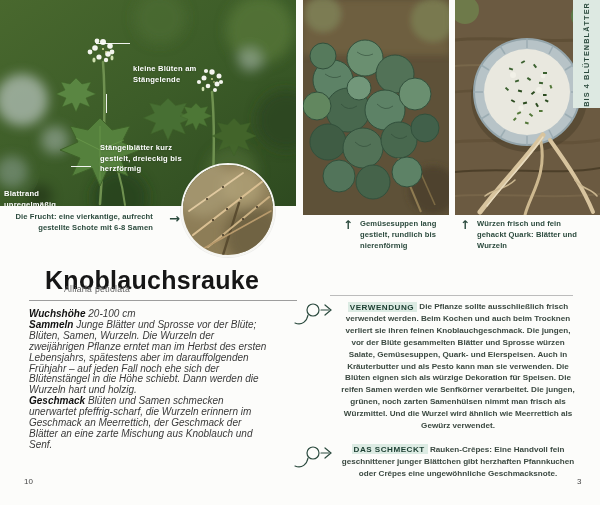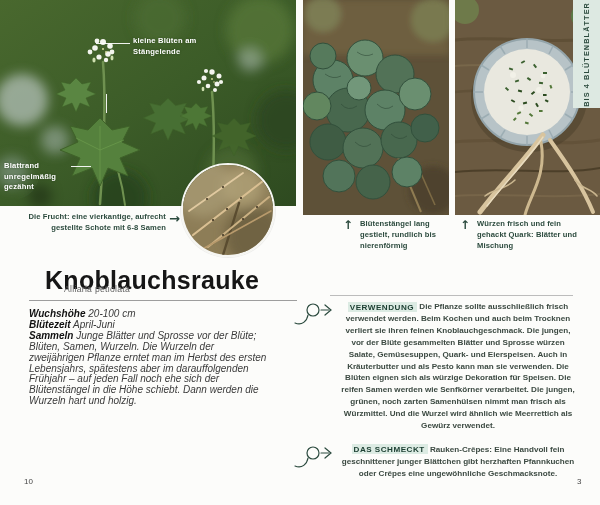--- a/index.html
+++ b/index.html
@@ -10,36 +10,36 @@
   }
   figure{margin:0;}
   
   .photo{position:absolute;overflow:hidden;}
   .photo-left{left:0;top:0;width:296px;height:206px;}
   .photo-mid{left:303px;top:0;width:146px;height:215px;}
   .photo-right{left:455px;top:0;width:145px;height:215px;}
   .photo svg{display:block;}
   
   .ann{position:absolute;color:#ffffff;font-weight:bold;font-size:7.6px;
-       line-height:10.6px;letter-spacing:.2px;text-shadow:0 0 2px rgba(20,40,15,.45);}
+       line-height:10.6px;letter-spacing:.2px;text-shadow:0 0 2px rgba(20,40,15,.45);margin-top:28px;}
   .ann-1{left:133px;top:36px;width:80px;}
   .ann-2{left:100px;top:115px;width:94px;}
   .ann-3{left:4px;top:161px;width:64px;text-align:left;}
   .leader{position:absolute;background:rgba(255,255,255,.92);}
   .leader-1{left:96px;top:43px;width:34px;height:1px;}
   .leader-2{left:106px;top:94px;width:1px;height:19px;}
   .leader-3{left:71px;top:166px;width:20px;height:1px;}
   
   .inset-circle{position:absolute;left:181px;top:163px;width:94px;height:94px;
     border-radius:50%;border:2px solid #f6f6f2;box-sizing:border-box;overflow:hidden;
     box-shadow:0 0 0 1px rgba(0,0,0,.06);}
   .inset-circle svg{display:block;}
   
   .cap{position:absolute;color:#2b4a3d;font-weight:bold;font-size:7.6px;line-height:10.8px;letter-spacing:.1px;}
-  .cap-fruit{left:14px;top:212px;width:152px;text-align:right;}
+  .cap-fruit{left:1px;top:212px;width:152px;text-align:right;}
   .fruit-arrow{position:absolute;left:169px;top:211px;font-size:13px;font-weight:bold;color:#2b4a3d;
     font-family:"DejaVu Sans","Liberation Sans",sans-serif;}
   .cap-mid{left:360px;top:219px;width:99px;}
   .cap-right{left:477px;top:219px;width:108px;}
   .up-arrow{position:absolute;font-size:12px;font-weight:bold;color:#2b4a3d;
     font-family:"DejaVu Sans","Liberation Sans",sans-serif;}
   .up-arrow-mid{left:343px;top:218px;}
   .up-arrow-right{left:460px;top:218px;}
   
   .tab{position:absolute;left:573px;top:0;width:27px;height:108px;background:#dde9e2;
@@ -145,20 +145,21 @@
         </g>
         <g fill="#cfe0b0">
           <ellipse cx="94" cy="60" rx="1.6" ry="2.6"></ellipse>
             <ellipse cx="112" cy="58" rx="1.5" ry="2.4"></ellipse>
             <ellipse cx="203" cy="89" rx="1.4" ry="2.2"></ellipse>
         </g>
       </svg>
 
       <div class="ann ann-1">kleine Blüten am Stängelende</div>
       <div class="leader leader-1"></div>
+      <div class="ann ann-2">Stängelblätter kurz gestielt, dreieckig bis herzförmig</div>
       <div class="leader leader-2"></div>
       <div class="ann ann-3">Blattrand unregelmäßig gezähnt</div>
       <div class="leader leader-3"></div>
     </figure>
 
     <div class="inset-circle">
       <svg width="90" height="90" viewBox="0 0 90 90">
         <rect width="90" height="90" fill="#8d7d57"></rect>
         <g filter="url(#blur6)">
           <circle cx="20" cy="22" r="30" fill="#a79a73" opacity=".8"></circle>
@@ -187,22 +188,22 @@
 
     <div class="cap cap-fruit">Die Frucht: eine vierkantige, aufrecht gestellte Schote mit 6-8 Samen</div>
     <span class="fruit-arrow">→</span>
 
     <h1 class="title">Knoblauchsrauke</h1>
     <div class="subtitle">Alliaria petiolata</div>
     <div class="rule-left"></div>
 
     <div class="facts">
       <p><b>Wuchshöhe</b> <span>20-100 cm</span></p>
-      <p><b>Blütezeit</b> <span>April-Juni</span></p>
       <p><b>Sammeln</b> <span>Junge Blätter und Sprosse vor der Blüte; Blüten, Samen, Wurzeln. Die Wurzeln der zweijährigen Pflanze erntet man im Herbst des ersten Lebensjahrs, spätestens aber im darauffolgenden Frühjahr – auf jeden Fall noch ehe sich der Blütenstängel in die Höhe schiebt. Dann werden die Wurzeln hart und holzig.</span></p>
+      <p><b>Geschmack</b> <span>Blüten und Samen schmecken unerwartet pfeffrig-scharf, die Wurzeln erinnern im Geschmack an Meerrettich, der Geschmack der Blätter an eine zarte Mischung aus Knoblauch und Senf.</span></p>
     </div>
 
     <div class="pagenum pagenum-left">10</div>
   </div>
 
   <div>
 
     <figure class="photo photo-mid">
       <svg width="146" height="215" viewBox="0 0 146 215">
         <rect width="146" height="215" fill="#5e5138"></rect>
@@ -316,24 +317,24 @@
           <path d="M88,137 C72,160 50,183 32,206" stroke="#e9dcc0" stroke-width="1.4"></path>
         </g>
       </svg>
     </figure>
 
     <div class="tab">
       <span class="tab-label">BIS 4 BLÜTENBLÄTTER</span>
     </div>
 
     <span class="up-arrow up-arrow-mid">↑</span>
-    <div class="cap cap-mid">Blütenstängel lang gestielt, rundlich bis nierenförmig</div>
+    <div class="cap cap-mid">Gemüsesuppen lang gestielt, rundlich bis nierenförmig</div>
 
     <span class="up-arrow up-arrow-right">↑</span>
-    <div class="cap cap-right">Würzen frisch und fein gehackt Quark: Blätter und Mischung</div>
+    <div class="cap cap-right">Würzen frisch und fein gehackt Quark: Blätter und Wurzeln</div>
 
     <div class="rule-right"></div>
 
     <div class="col-right">
       <p class="section">
         <svg class="doodle" width="44" height="26" viewBox="0 0 44 26">
           <g stroke="#2b4a3e" stroke-width="1.2" fill="none" stroke-linecap="round">
             <path d="M1,24 C8,27 13,22 14,16"></path>
             <circle cx="19" cy="11" r="6"></circle>
             <path d="M27,11 L35,11"></path>

